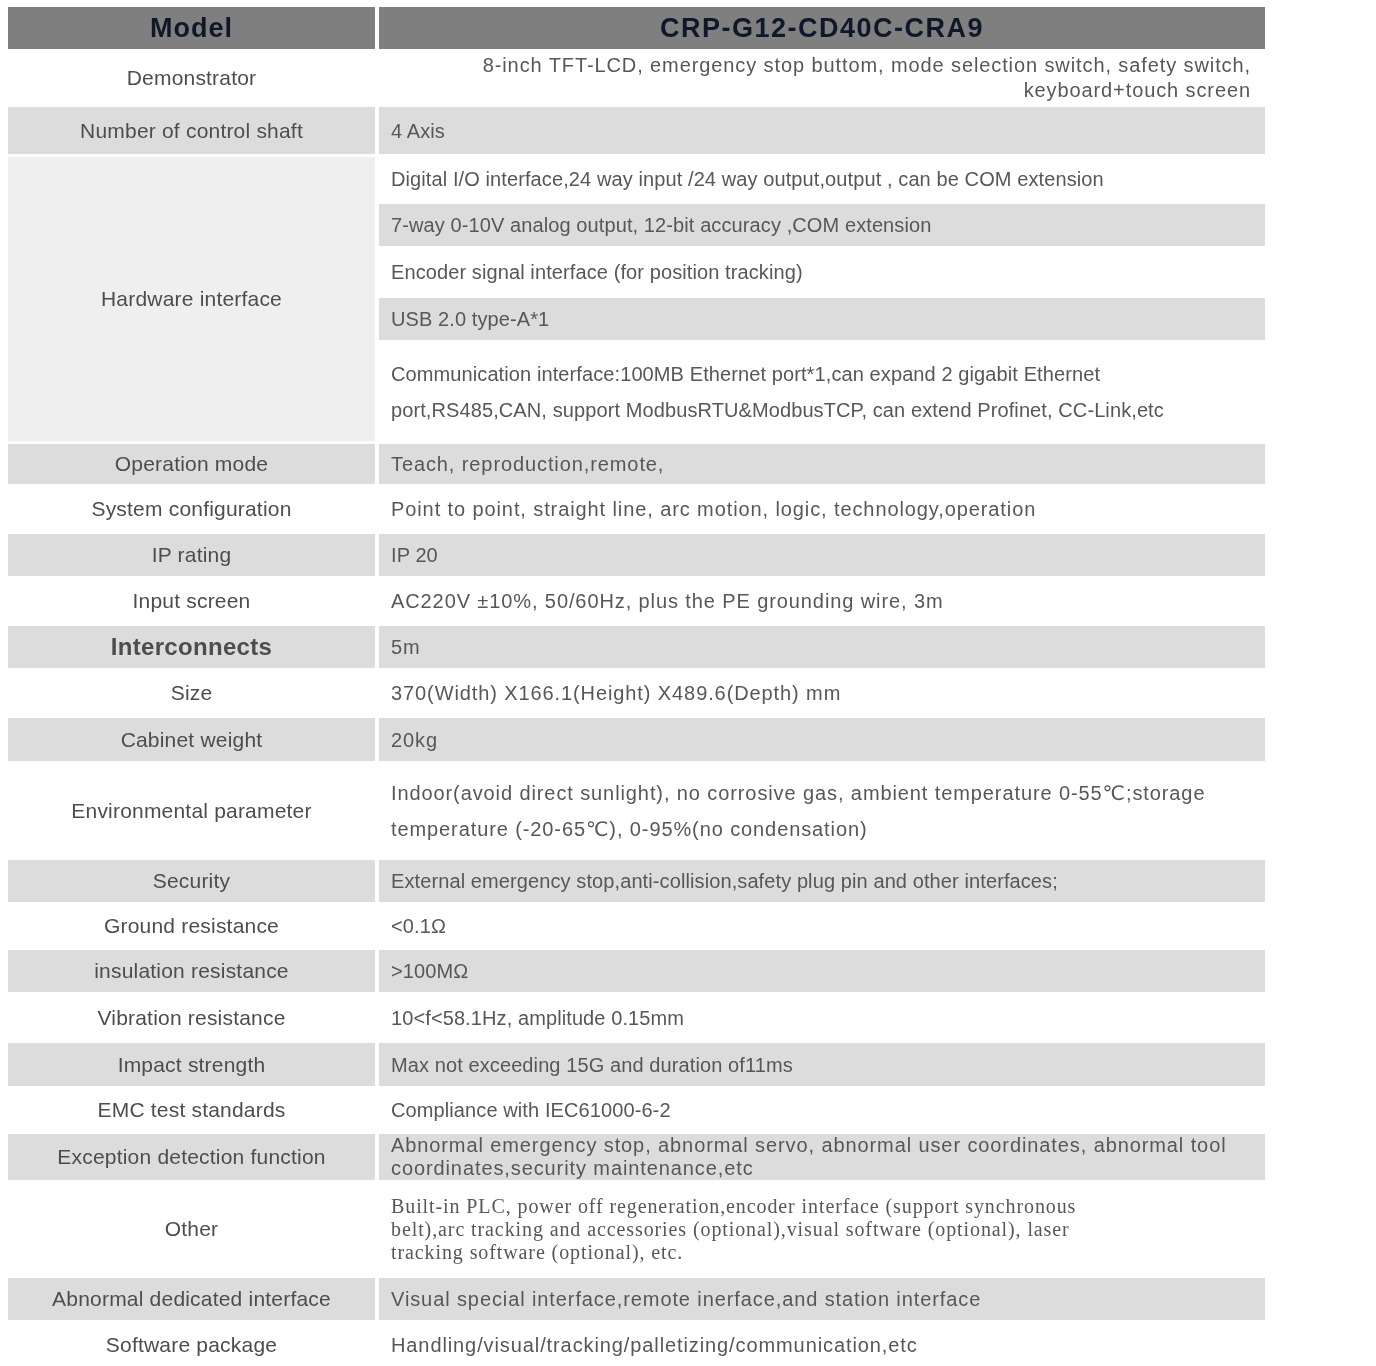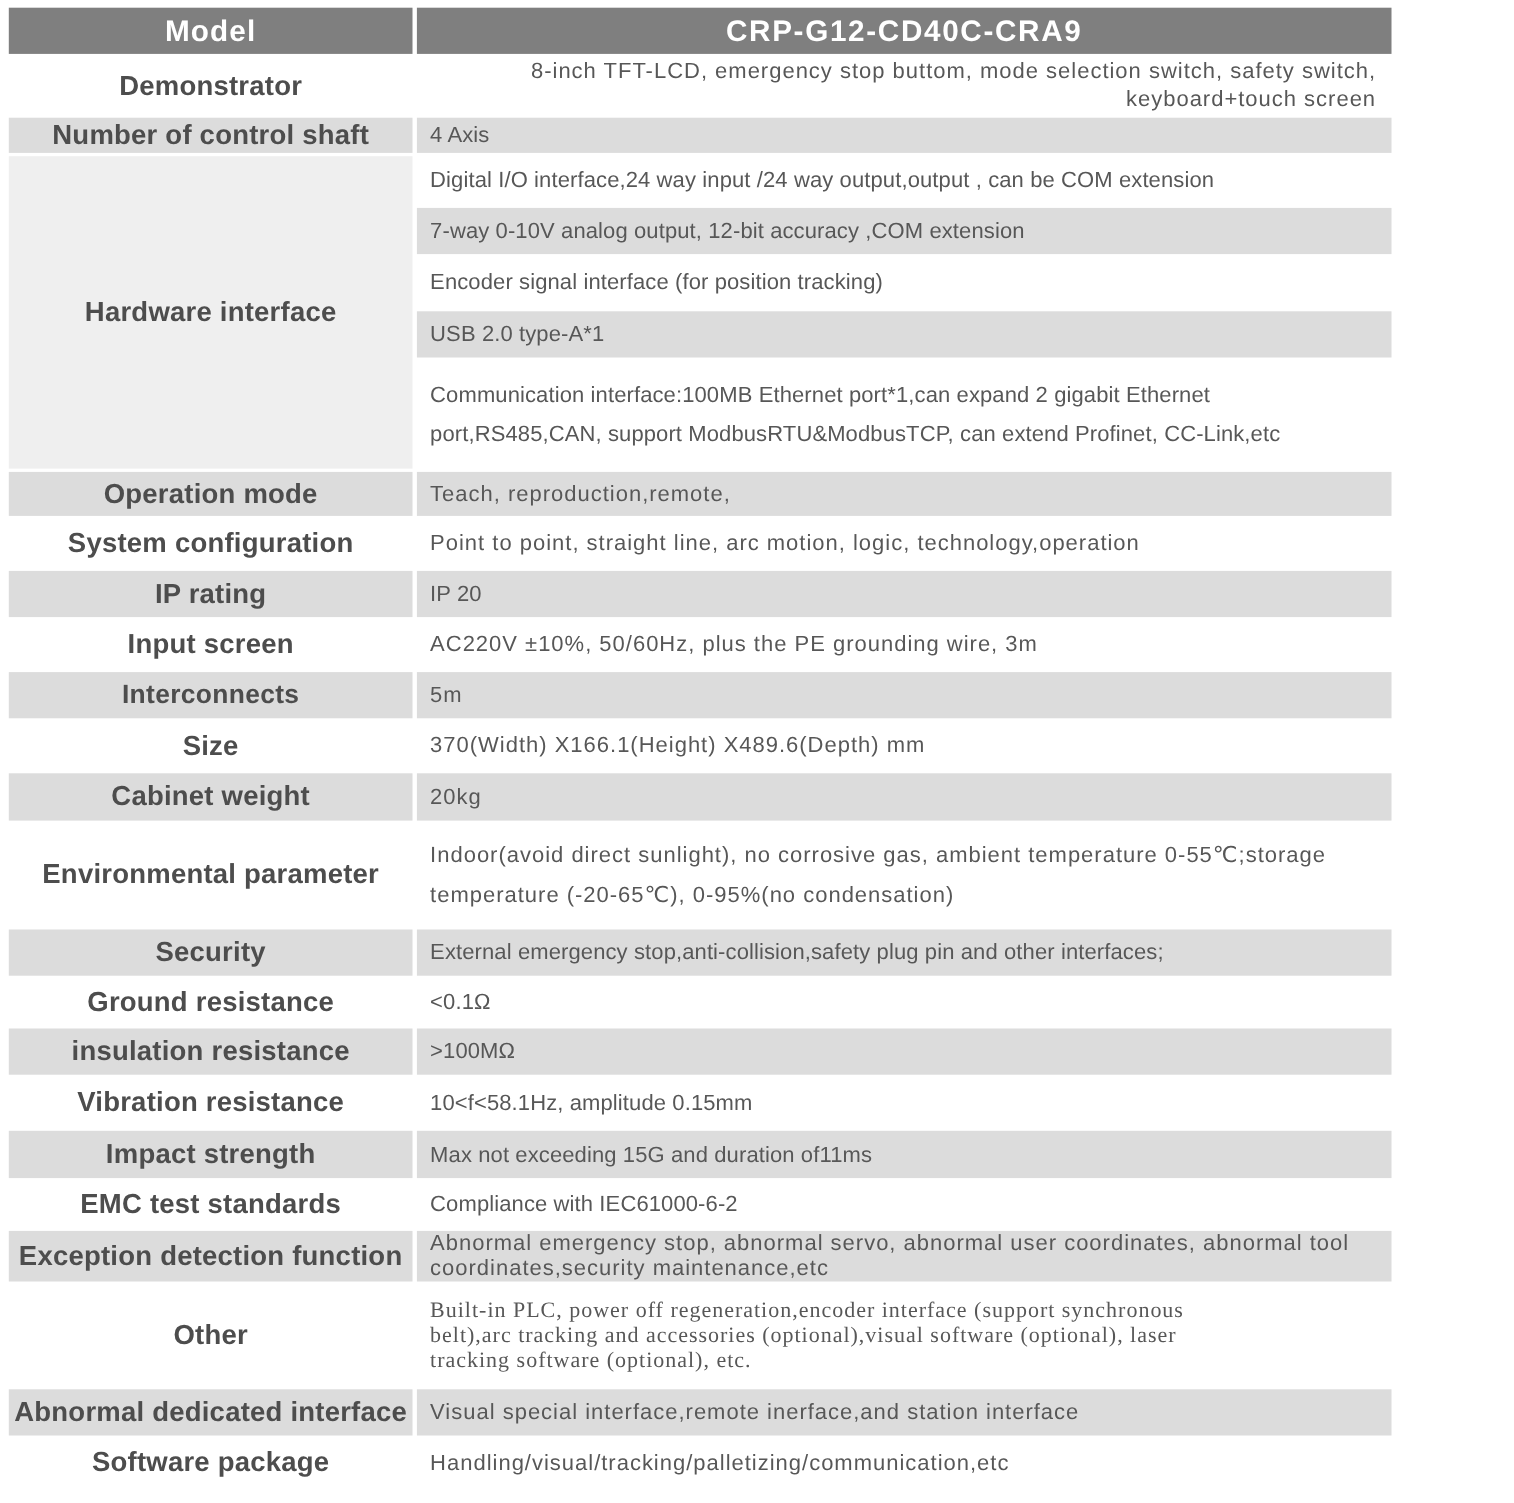--- a/index.html
+++ b/index.html
@@ -15,22 +15,22 @@
     border-spacing: 4px 3px;
     table-layout: fixed;
     width: 1265px;
     margin: 4px 0 0 4px;
   }
   col.c-label { width: 367px; }
   col.c-value { width: 886px; }
   td { vertical-align: middle; overflow: hidden; }
   .lbl {
     text-align: center;
-    font-weight: bold;
-    font-size: 25px;
+    font-weight: normal;
+    font-size: 21px;
     color: #4d4d4d;
     letter-spacing: 0.2px;
   }
   .lbl-light {
     font-weight: bold;
     font-size: 24px;
     letter-spacing: 0.3px;
     text-align: center;
   }
   .val {
@@ -44,21 +44,21 @@
   .ls  { letter-spacing: 0.9px; }   
   .lh25 { line-height: 25px; text-align: right; }
   .lh36 { line-height: 36px; }
   .lh23 { line-height: 23px; }
   .pr130 { padding-right: 130px; font-family: Liberation Serif, serif; }
   .bg-w  { background: #ffffff; }
   .bg-g  { background: #dcdcdc; }
   .bg-hw { background: #efefef; margin-top: 18px; }
   tr.hdr td {
     background: #7f7f7f;
-    color: #ffffff;
+    color: #0f172a;
     font-weight: bold;
     text-align: center;
     font-size: 27px;
   }
   tr.hdr td.h-label { letter-spacing: 1px; }
   tr.hdr td.h-value { letter-spacing: 1.5px; }
 </style>
 </head>
 <body>
 
@@ -72,21 +72,21 @@
       <tr class="hdr" style="height:42px">
     <td class="h-label">Model</td>
     <td class="h-value">CRP-G12-CD40C-CRA9</td>
   </tr>
 
   <tr style="height:52px">
     <td class="lbl bg-w">Demonstrator</td>
     <td class="val bg-w ls lh25">8-inch TFT-LCD,  emergency stop buttom, mode selection switch, safety switch, keyboard+touch screen</td>
   </tr>
 
-  <tr style="height:32px">
+  <tr style="height:47px">
     <td class="lbl bg-g">Number of control shaft</td>
     <td class="val bg-g">4 Axis</td>
   </tr>
 
   <tr style="height:44px">
     <td class="lbl bg-hw" rowspan="5">Hardware interface</td>
     <td class="val bg-w">Digital I/O interface,24 way input /24 way output,output ,  can be COM extension</td>
   </tr>
   <tr style="height:42px">
     <td class="val bg-g">7-way 0-10V analog output, 12-bit accuracy ,COM extension</td>

